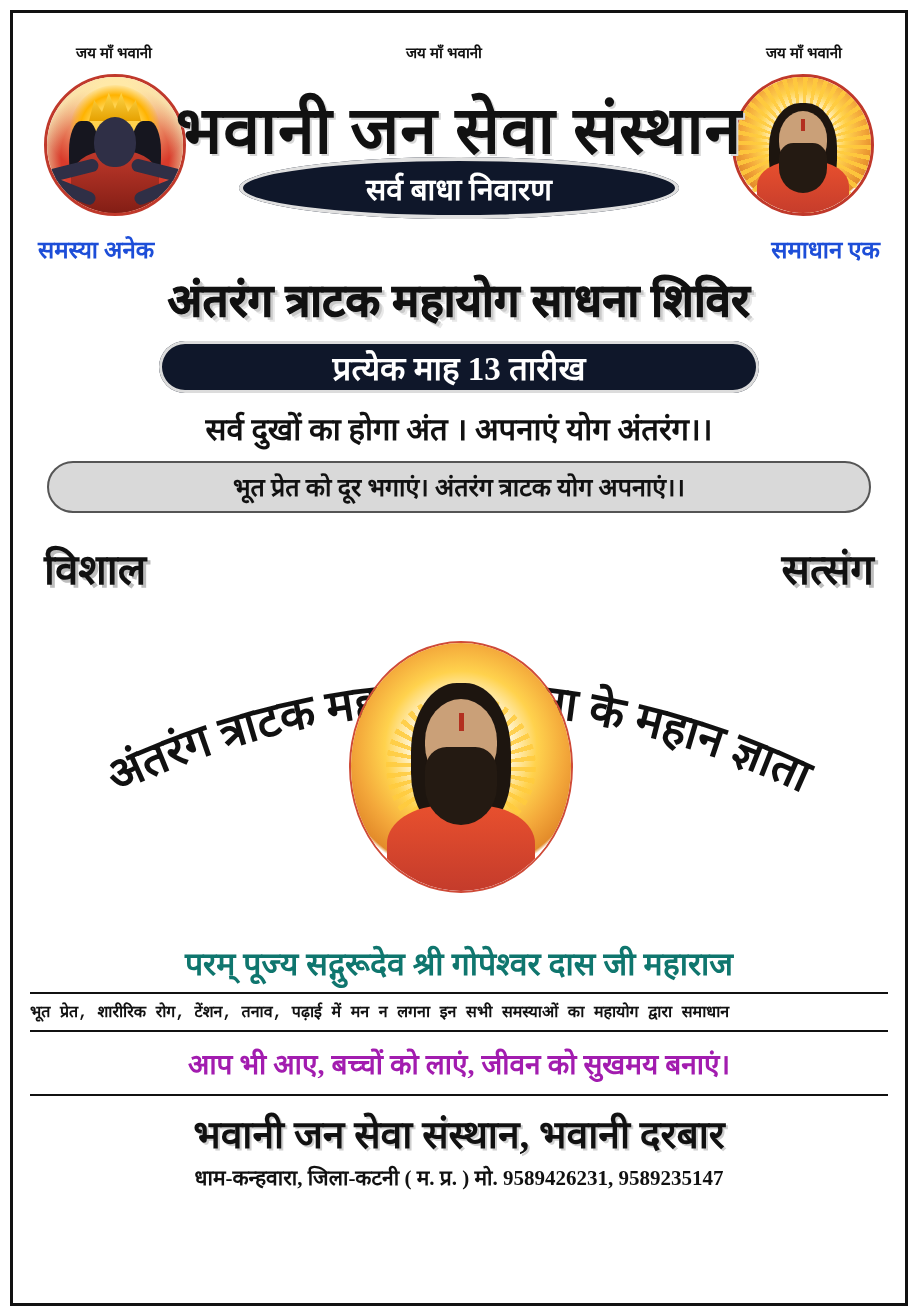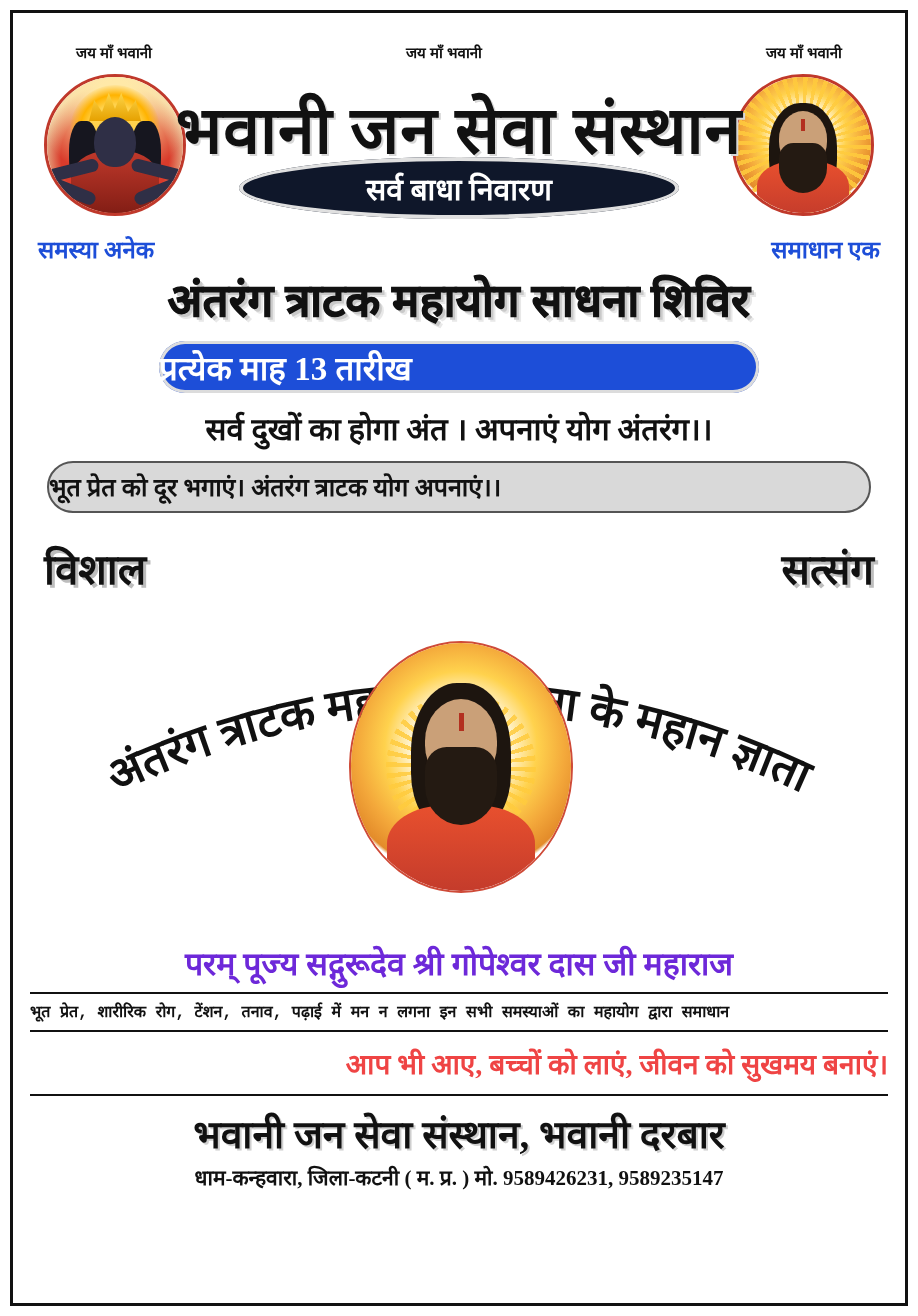--- a/index.html
+++ b/index.html
@@ -269,24 +269,25 @@
     font-size: 45px;
     color: #111;
     -webkit-text-stroke: 1px #111;
     text-shadow: 3px 3px 0 #c9c9c9, 5px 5px 0 #e8e8e8;
     letter-spacing: 0.5px;
   }
   .date-banner {
     margin: 12px auto 0;
     width: 600px;
     height: 52px;
-    background: #1d4ed8;
+    background: #0f172a;
     border-radius: 26px / 26px;
     display: flex;
     align-items: center;
+    justify-content: center;
     box-shadow: 0 0 0 3px #dcdcdc inset;
   }
   .date-banner span {
     color: #ffffff;
     font-family: "Liberation Serif", serif;
     font-weight: bold;
     font-size: 33px;
   }
   .tagline {
     margin-top: 14px;
@@ -295,20 +296,21 @@
     font-weight: bold;
     font-size: 31px;
     color: #111;
   }
   .pill {
     margin: 12px auto 0;
     width: 820px;
     border: 2px solid #555;
     border-radius: 26px;
     background: #d9d9d9;
+    text-align: center;
     padding: 6px 0 8px;
     font-family: "Liberation Serif", serif;
     font-weight: bold;
     font-size: 25px;
     color: #111;
   }
 
   
   .arc-section {
     position: relative;
@@ -351,39 +353,39 @@
     border: 2px solid #cf4b38;
     overflow: hidden;
   }
 
   
   .guru-name {
     text-align: center;
     font-family: "Liberation Serif", serif;
     font-weight: bold;
     font-size: 32px;
-    color: #6d28d9;
+    color: #0f766e;
     margin-top: 2px;
   }
   .rule {
     border-top: 2px solid #111;
     margin: 8px 0 6px;
   }
   .small-line {
     font-family: Liberation Mono, monospace;
     font-weight: bold;
     font-size: 16px;
     color: #111;
   }
   .invite-line {
-    text-align: right;
+    text-align: center;
     font-family: "Liberation Serif", serif;
     font-weight: bold;
     font-size: 28px;
-    color: #ef4444;
+    color: #a21caf;
     padding: 6px 0 4px;
   }
   .footer-name {
     text-align: center;
     font-family: "Liberation Serif", serif;
     font-weight: bold;
     font-size: 39px;
     color: #111;
     text-shadow: 2px 2px 0 #cfcfcf;
     padding-top: 4px;

